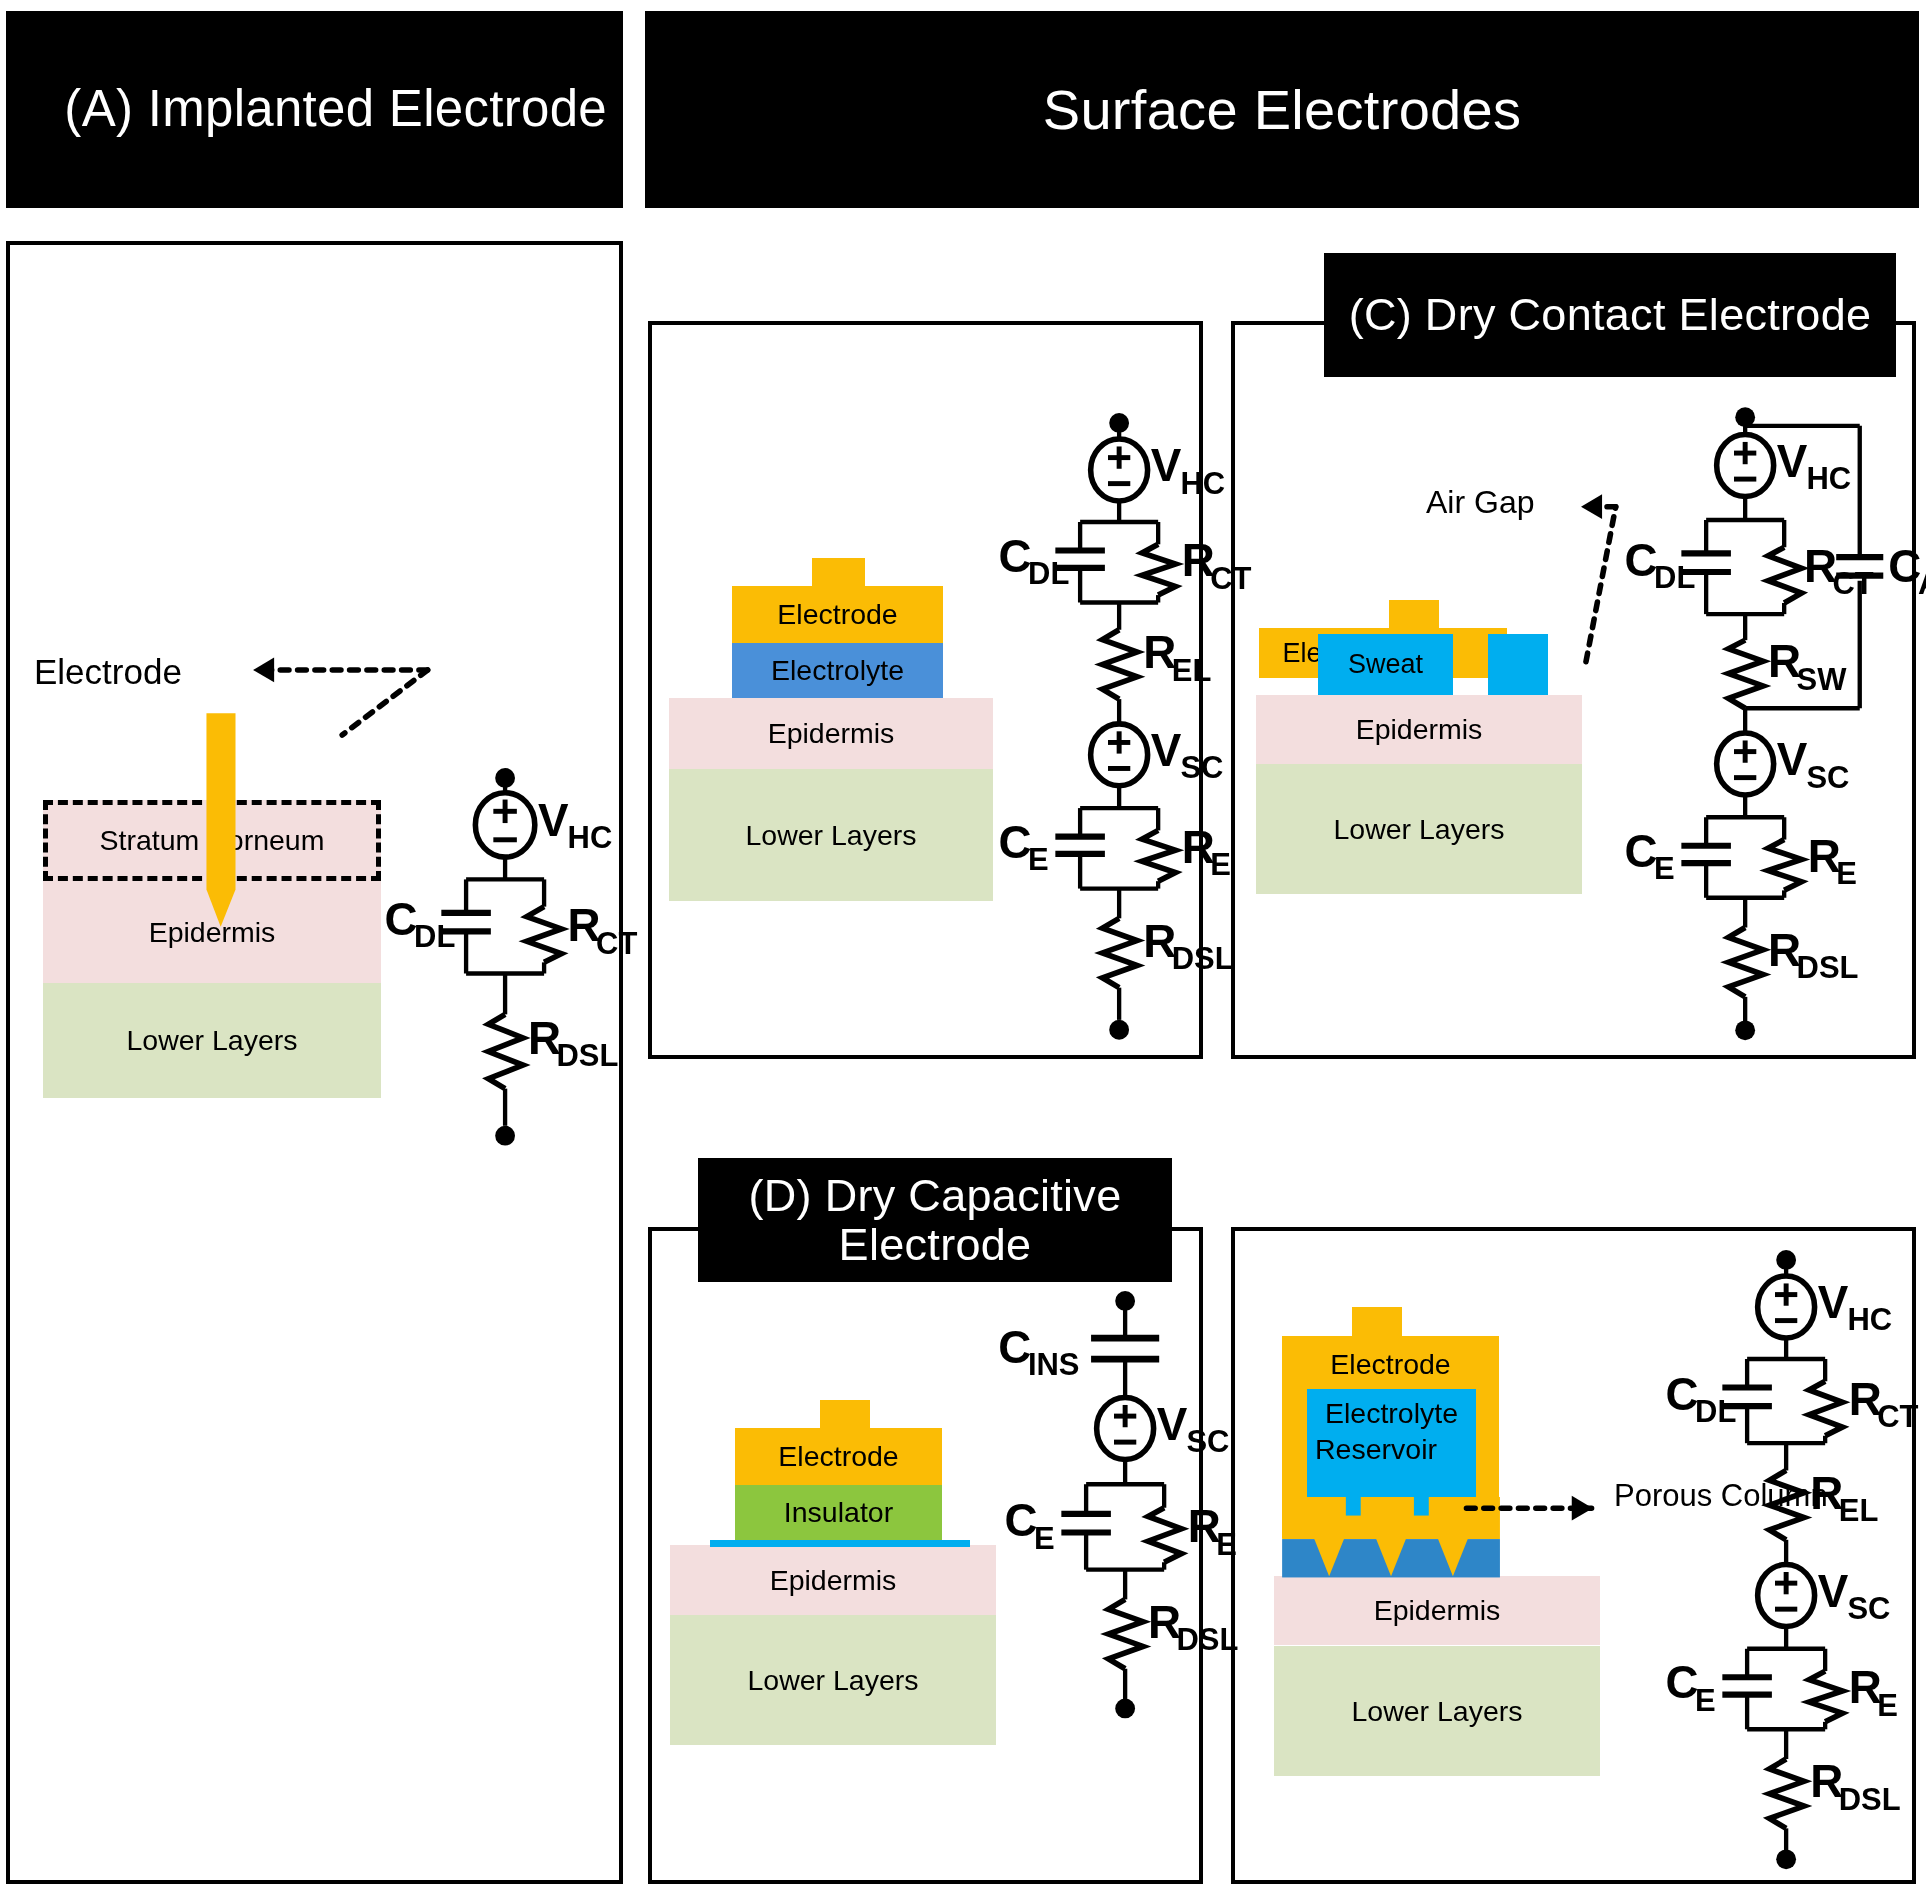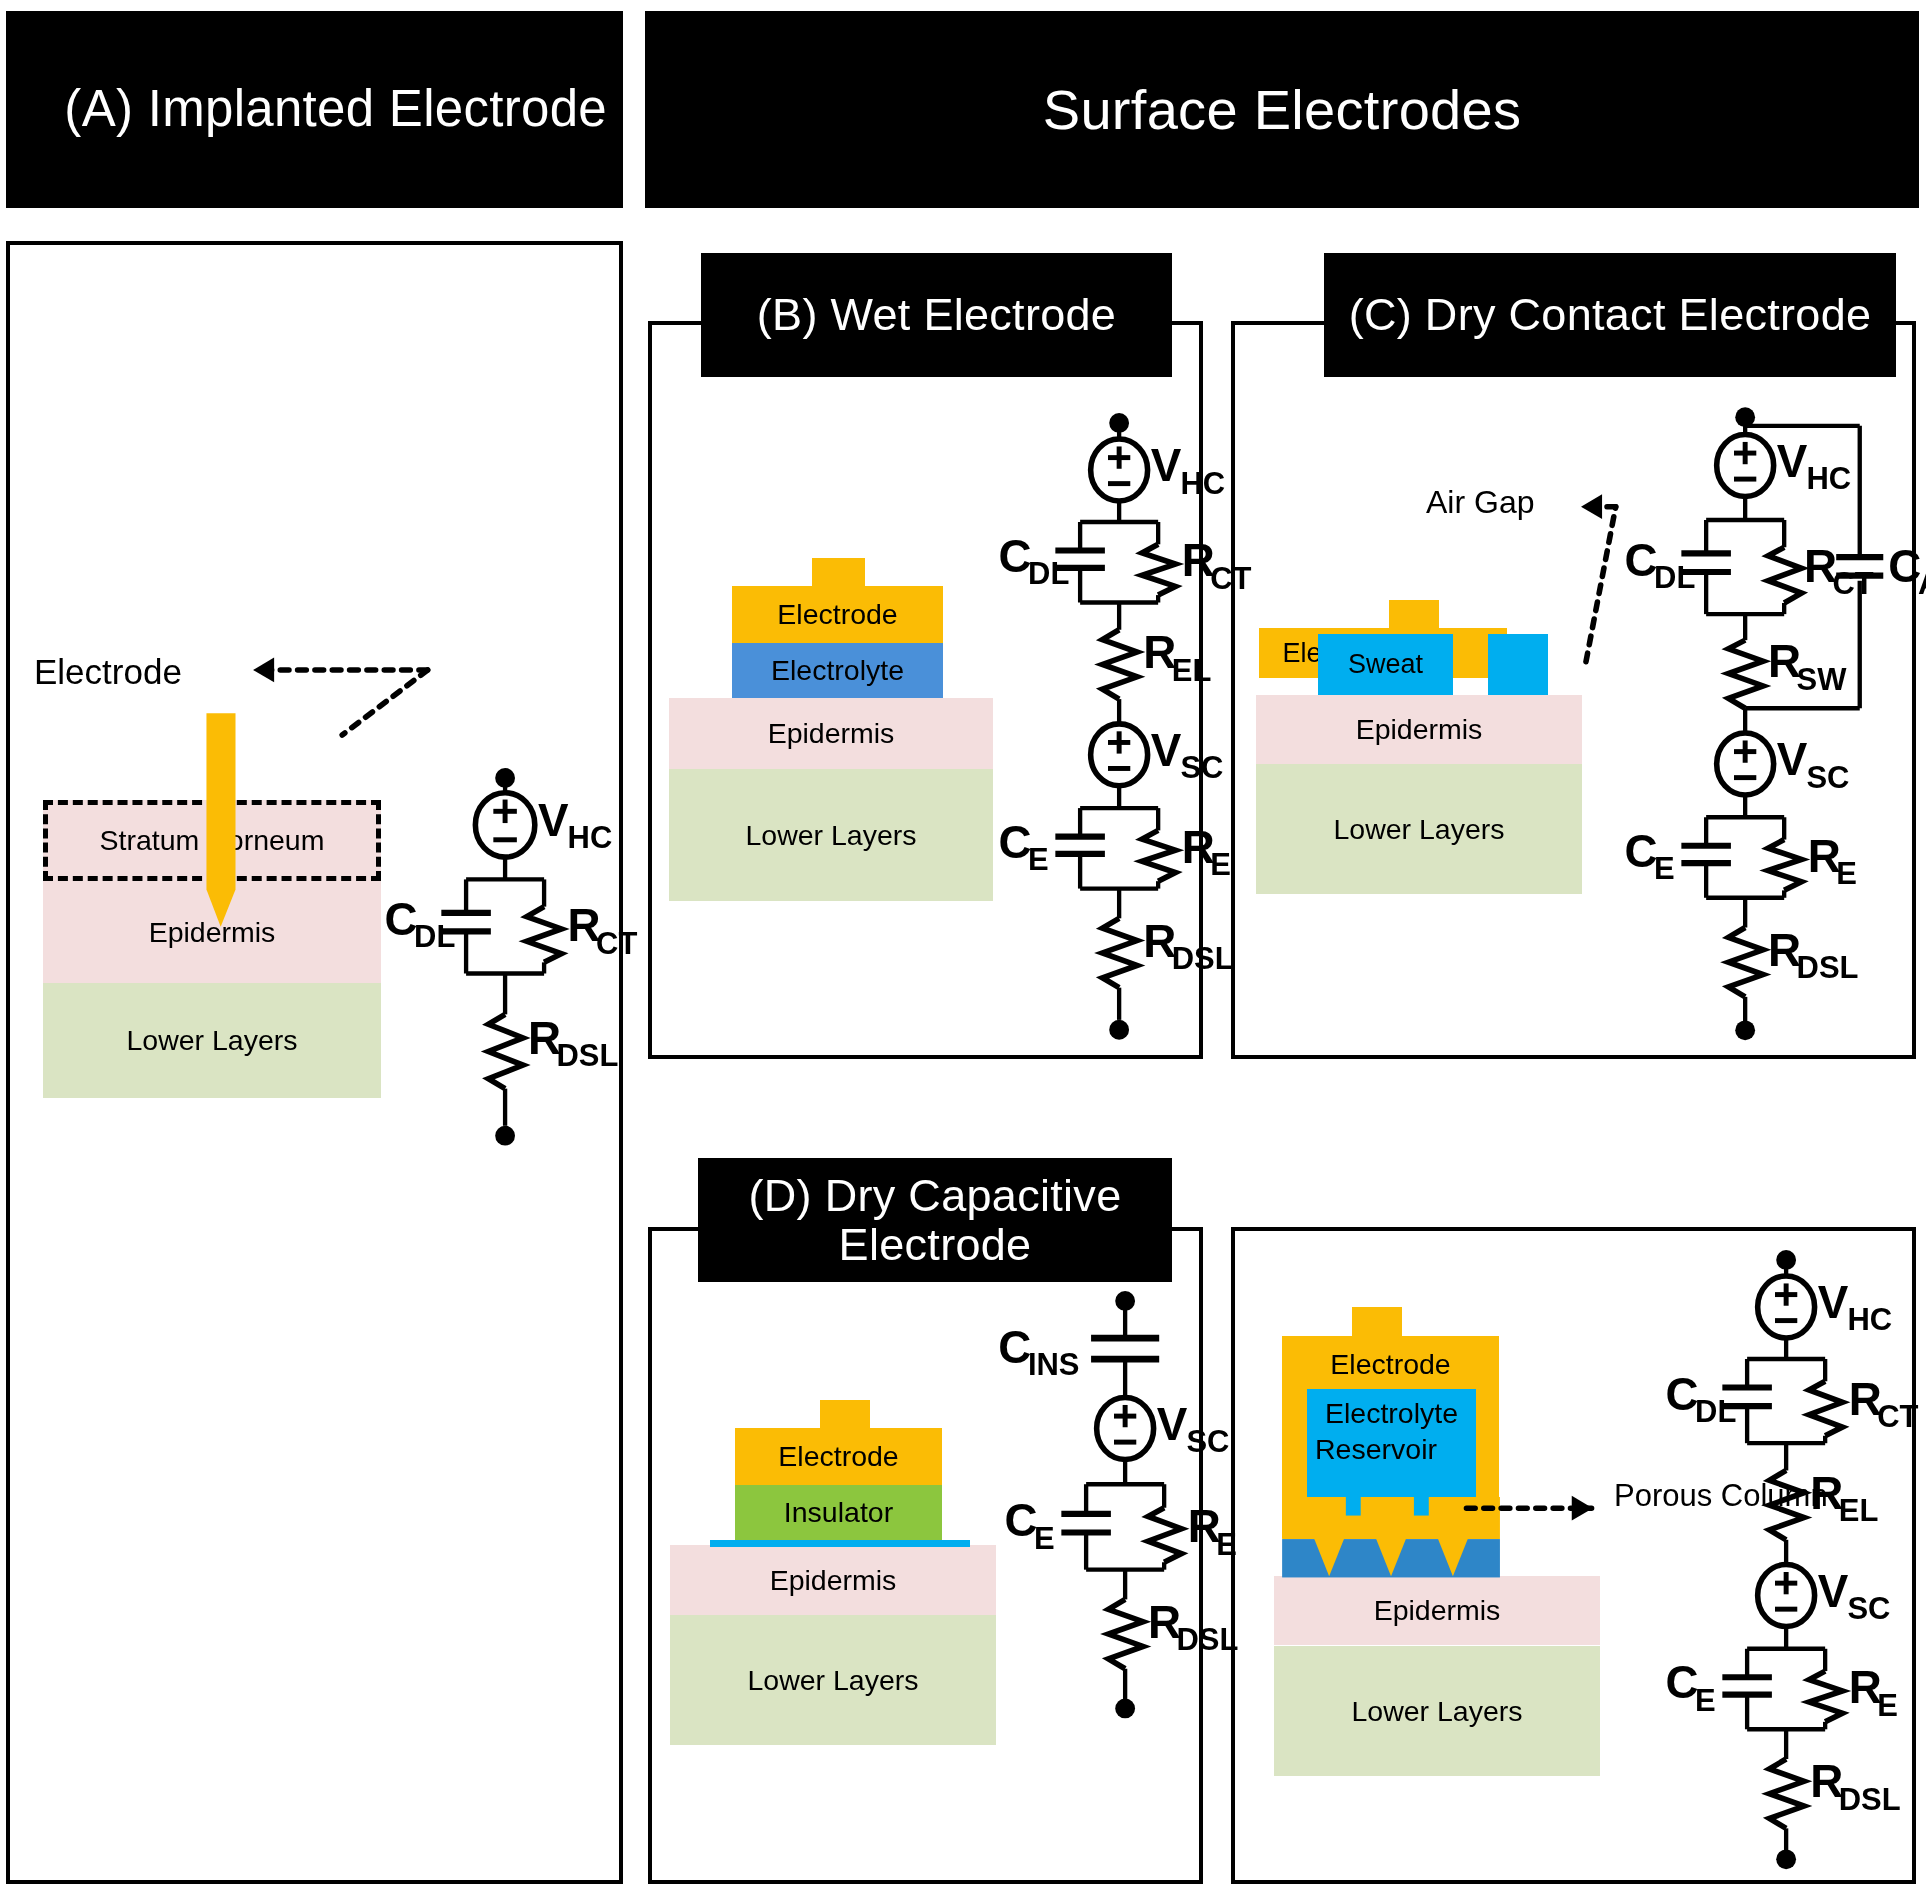--- a/index.html
+++ b/index.html
@@ -69,21 +69,20 @@
 <div id="root">
 
   <div class="pbox" id="box-a"></div>
   <div class="pbox" id="box-b"></div>
   <div class="pbox" id="box-c"></div>
   <div class="pbox" id="box-d"></div>
   <div class="pbox" id="box-e"></div>
 
   <div class="hdr" id="hdr-a">(A) Implanted Electrode</div>
   <div class="hdr" id="hdr-surface">Surface Electrodes</div>
-  <div class="hdr" id="hdr-b">(B) Wet Electrode</div>
   <div class="hdr" id="hdr-c">(C) Dry Contact Electrode</div>
   <div class="hdr" id="hdr-d">(D) Dry Capacitive Electrode</div>
 
   <div class="callout" id="cal-a" style="left:34px; top:652px; font-size:35px;">Electrode</div>
 
   <svg width="260" height="118" style="left:180px; top:645px;" viewBox="0 0 420 190">
     <path class="dash" d="M 400,40 L 262,145" stroke-width="9"></path>
     <path class="dash" d="M 400,40 L 120,40" stroke-width="9"></path>
     <path d="M 118,40 L 152,20 L 152,60 Z" fill="#000"></path>
   </svg>

